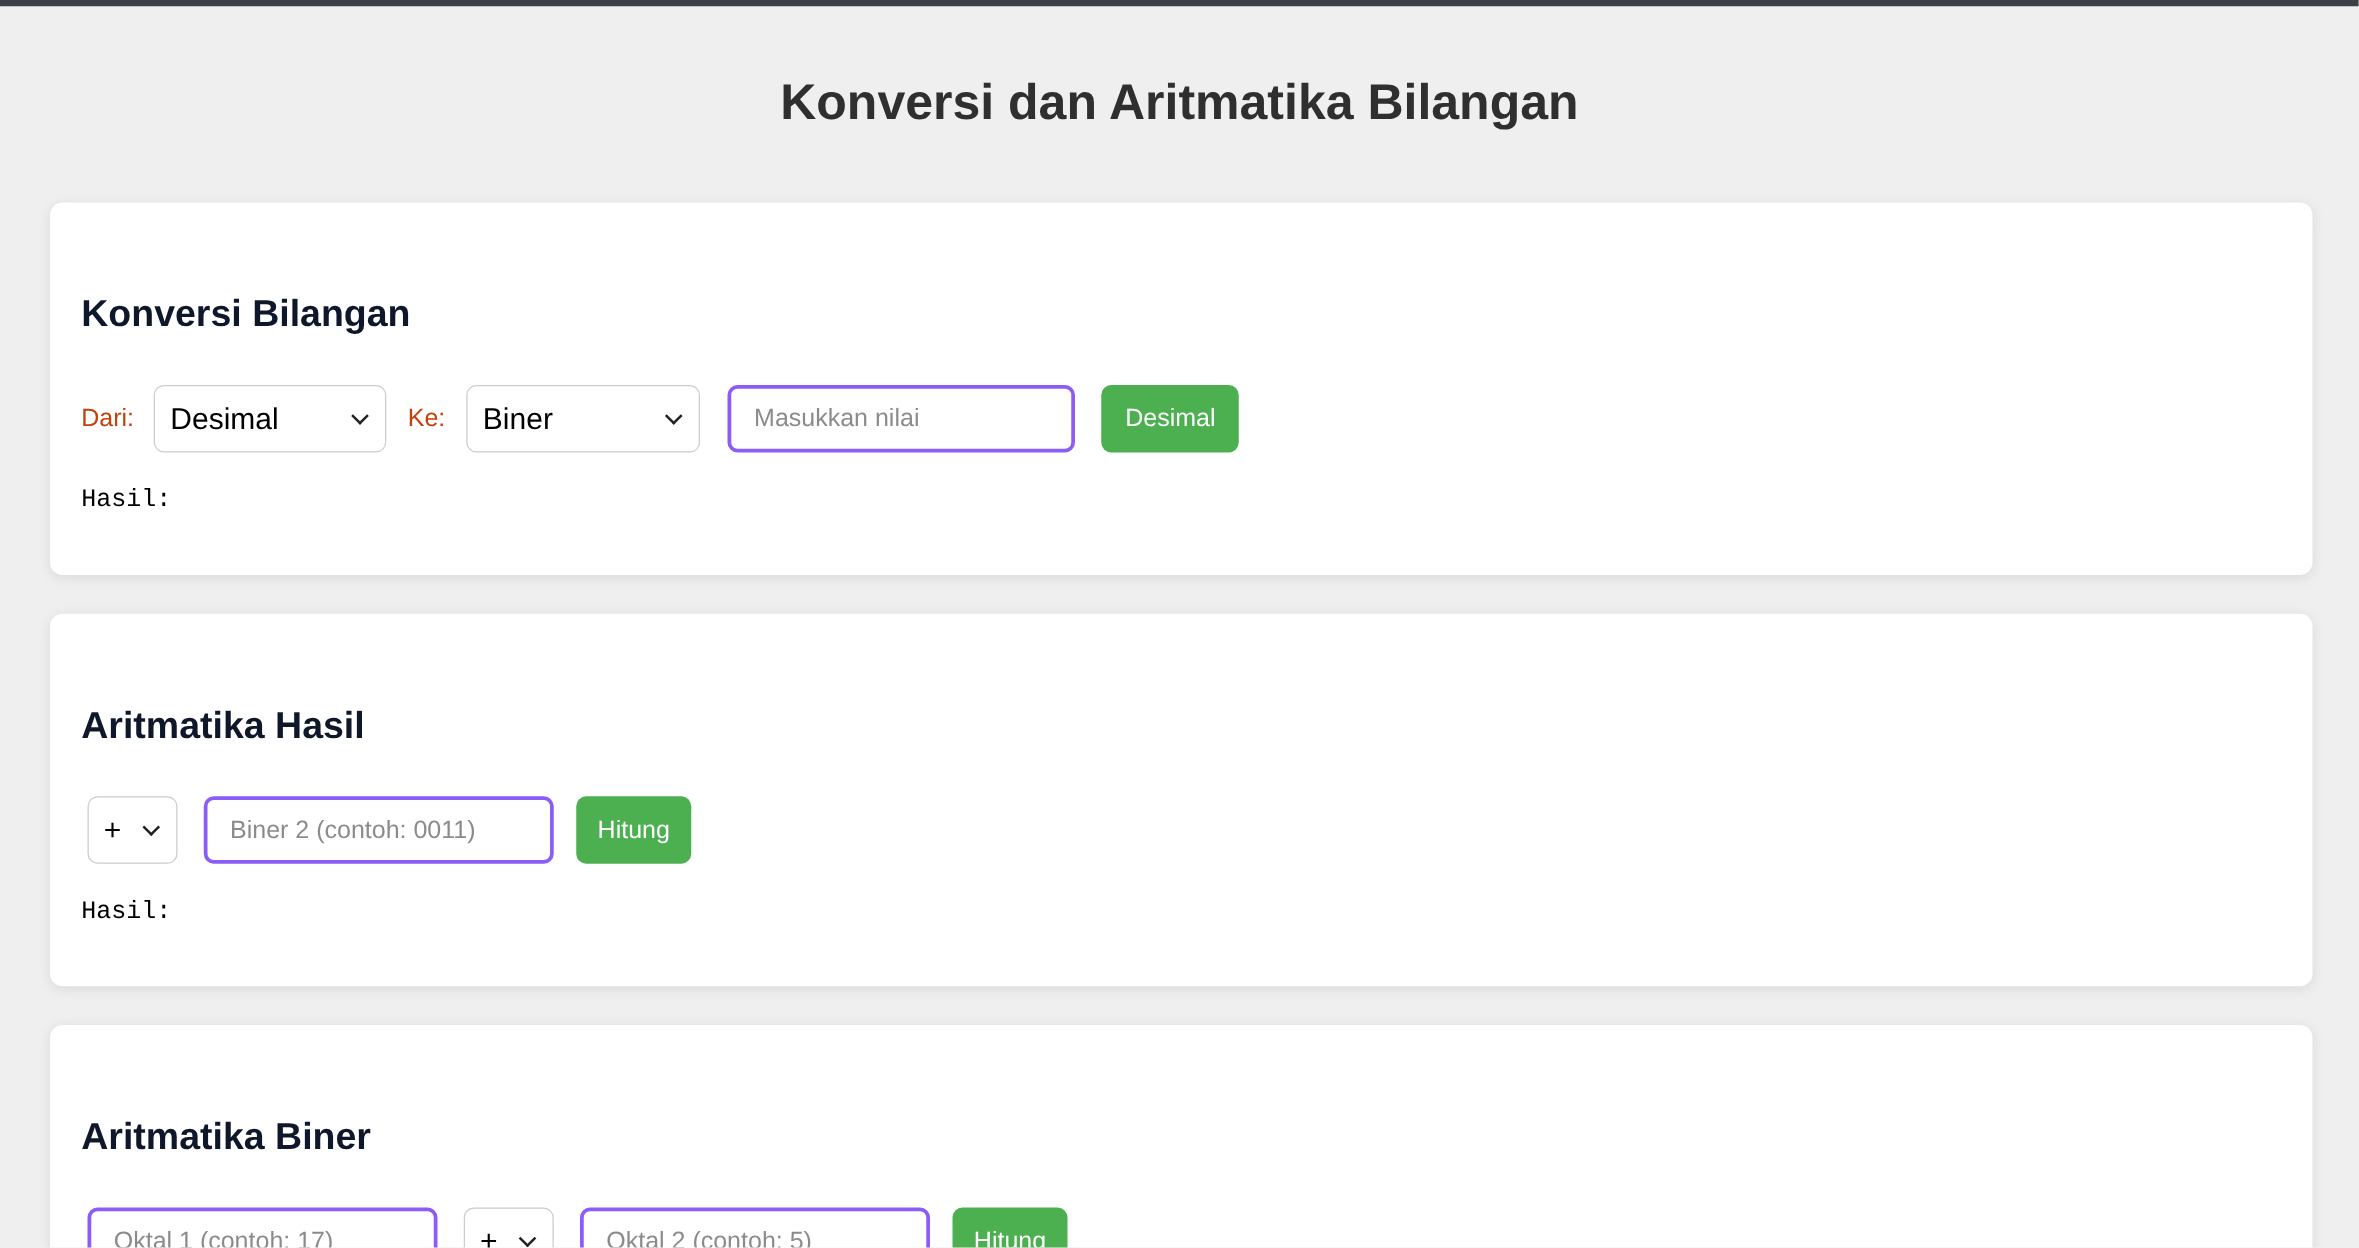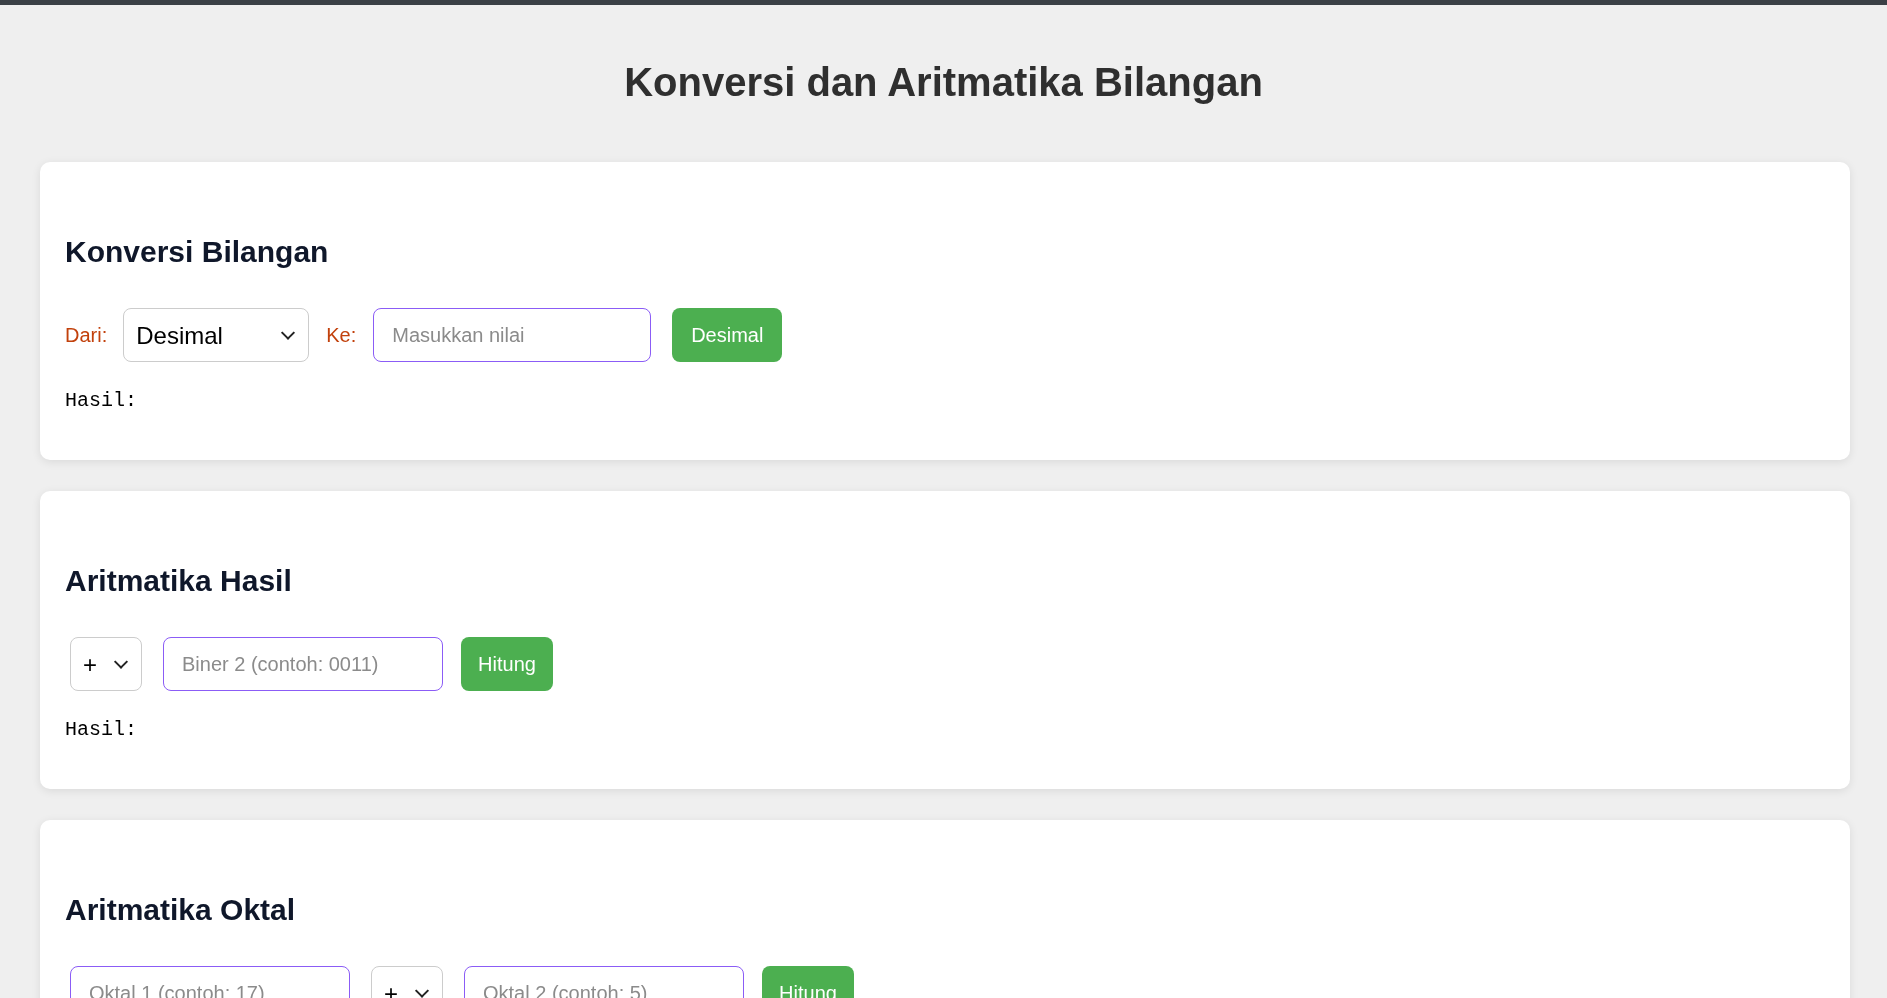--- a/index.html
+++ b/index.html
@@ -33,21 +33,21 @@
     padding: 0 38px 0 12px;
   }
   .chev {
     position: absolute; right: 16px; top: 50%;
     width: 10px; height: 10px;
     border-right: 2px solid #222; border-bottom: 2px solid #222;
     transform: translateY(-72%) rotate(45deg);
     pointer-events: none;
   }
   .txt {
-    height: 54px; border: 1px solid #8b5cf6; border-radius: 8px;
+    height: 54px; border: 3px solid #8b5cf6; border-radius: 8px;
     background: #fff; font-size: 20px; color: #b91c1c; font-family: inherit;
     padding: 0 18px;
   }
   .txt::placeholder { color: #8b8b8b; opacity: 1; }
   .btn {
     height: 54px; border: none; border-radius: 8px;
     background: #4caf50; color: #fff;
     font-size: 20px; font-family: inherit; cursor: pointer;
   }
   .result { margin-top: 27px; font-size: 20px; color: #000; font-family: Liberation Mono, monospace; }
@@ -80,20 +80,26 @@
     <h2>Konversi Bilangan</h2>
     <div class="form-row">
       <span class="lbl c1-from-label">Dari:</span>
       <div class="select-wrap c1-select">
         <select>
           <option>Desimal</option>
         </select>
         <span class="chev"></span>
       </div>
       <span class="lbl c1-to-label">Ke:</span>
+      <div class="select-wrap c1-select2">
+        <select>
+          <option>Biner</option>
+        </select>
+        <span class="chev"></span>
+      </div>
       <input class="txt c1-input" type="text" placeholder="Masukkan nilai" style="">
       <button class="btn c1-btn">Desimal</button>
     </div>
     <div class="result">Hasil:</div>
   </section>
 
   <section class="card">
     <h2>Aritmatika Hasil</h2>
     <div class="form-row op-row">
       <div class="select-wrap op-select">
@@ -102,21 +108,21 @@
         </select>
         <span class="chev"></span>
       </div>
       <input class="txt op-input2" type="text" placeholder="Biner 2 (contoh: 0011)" style="">
       <button class="btn op-btn">Hitung</button>
     </div>
     <div class="result">Hasil:</div>
   </section>
 
   <section class="card">
-    <h2>Aritmatika Oktal</h2>
+    <h2>Aritmatika Biner</h2>
     <div class="form-row op-row">
       <input class="txt op-input1" type="text" placeholder="Oktal 1 (contoh: 17)" style="">
       <div class="select-wrap op-select">
         <select>
           <option>+</option>
         </select>
         <span class="chev"></span>
       </div>
       <input class="txt op-input2" type="text" placeholder="Oktal 2 (contoh: 5)" style="">
       <button class="btn op-btn">Hitung</button>

